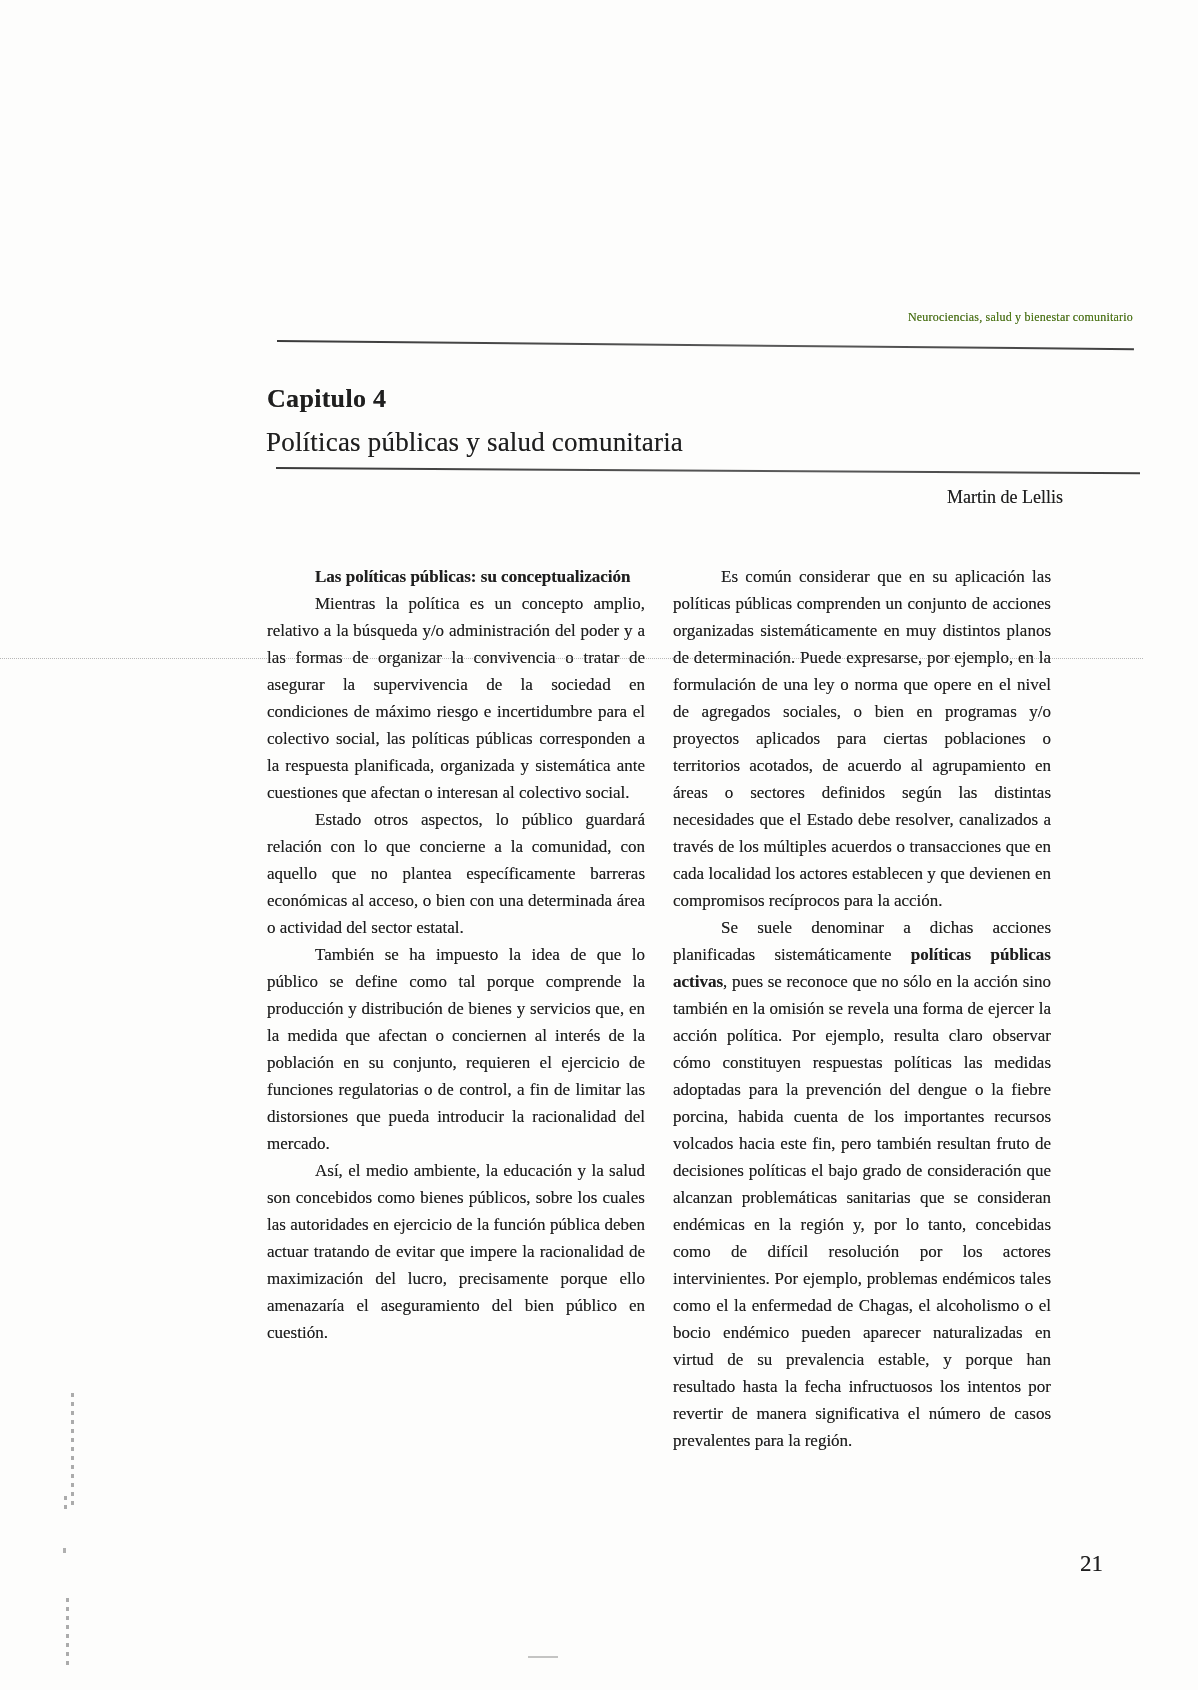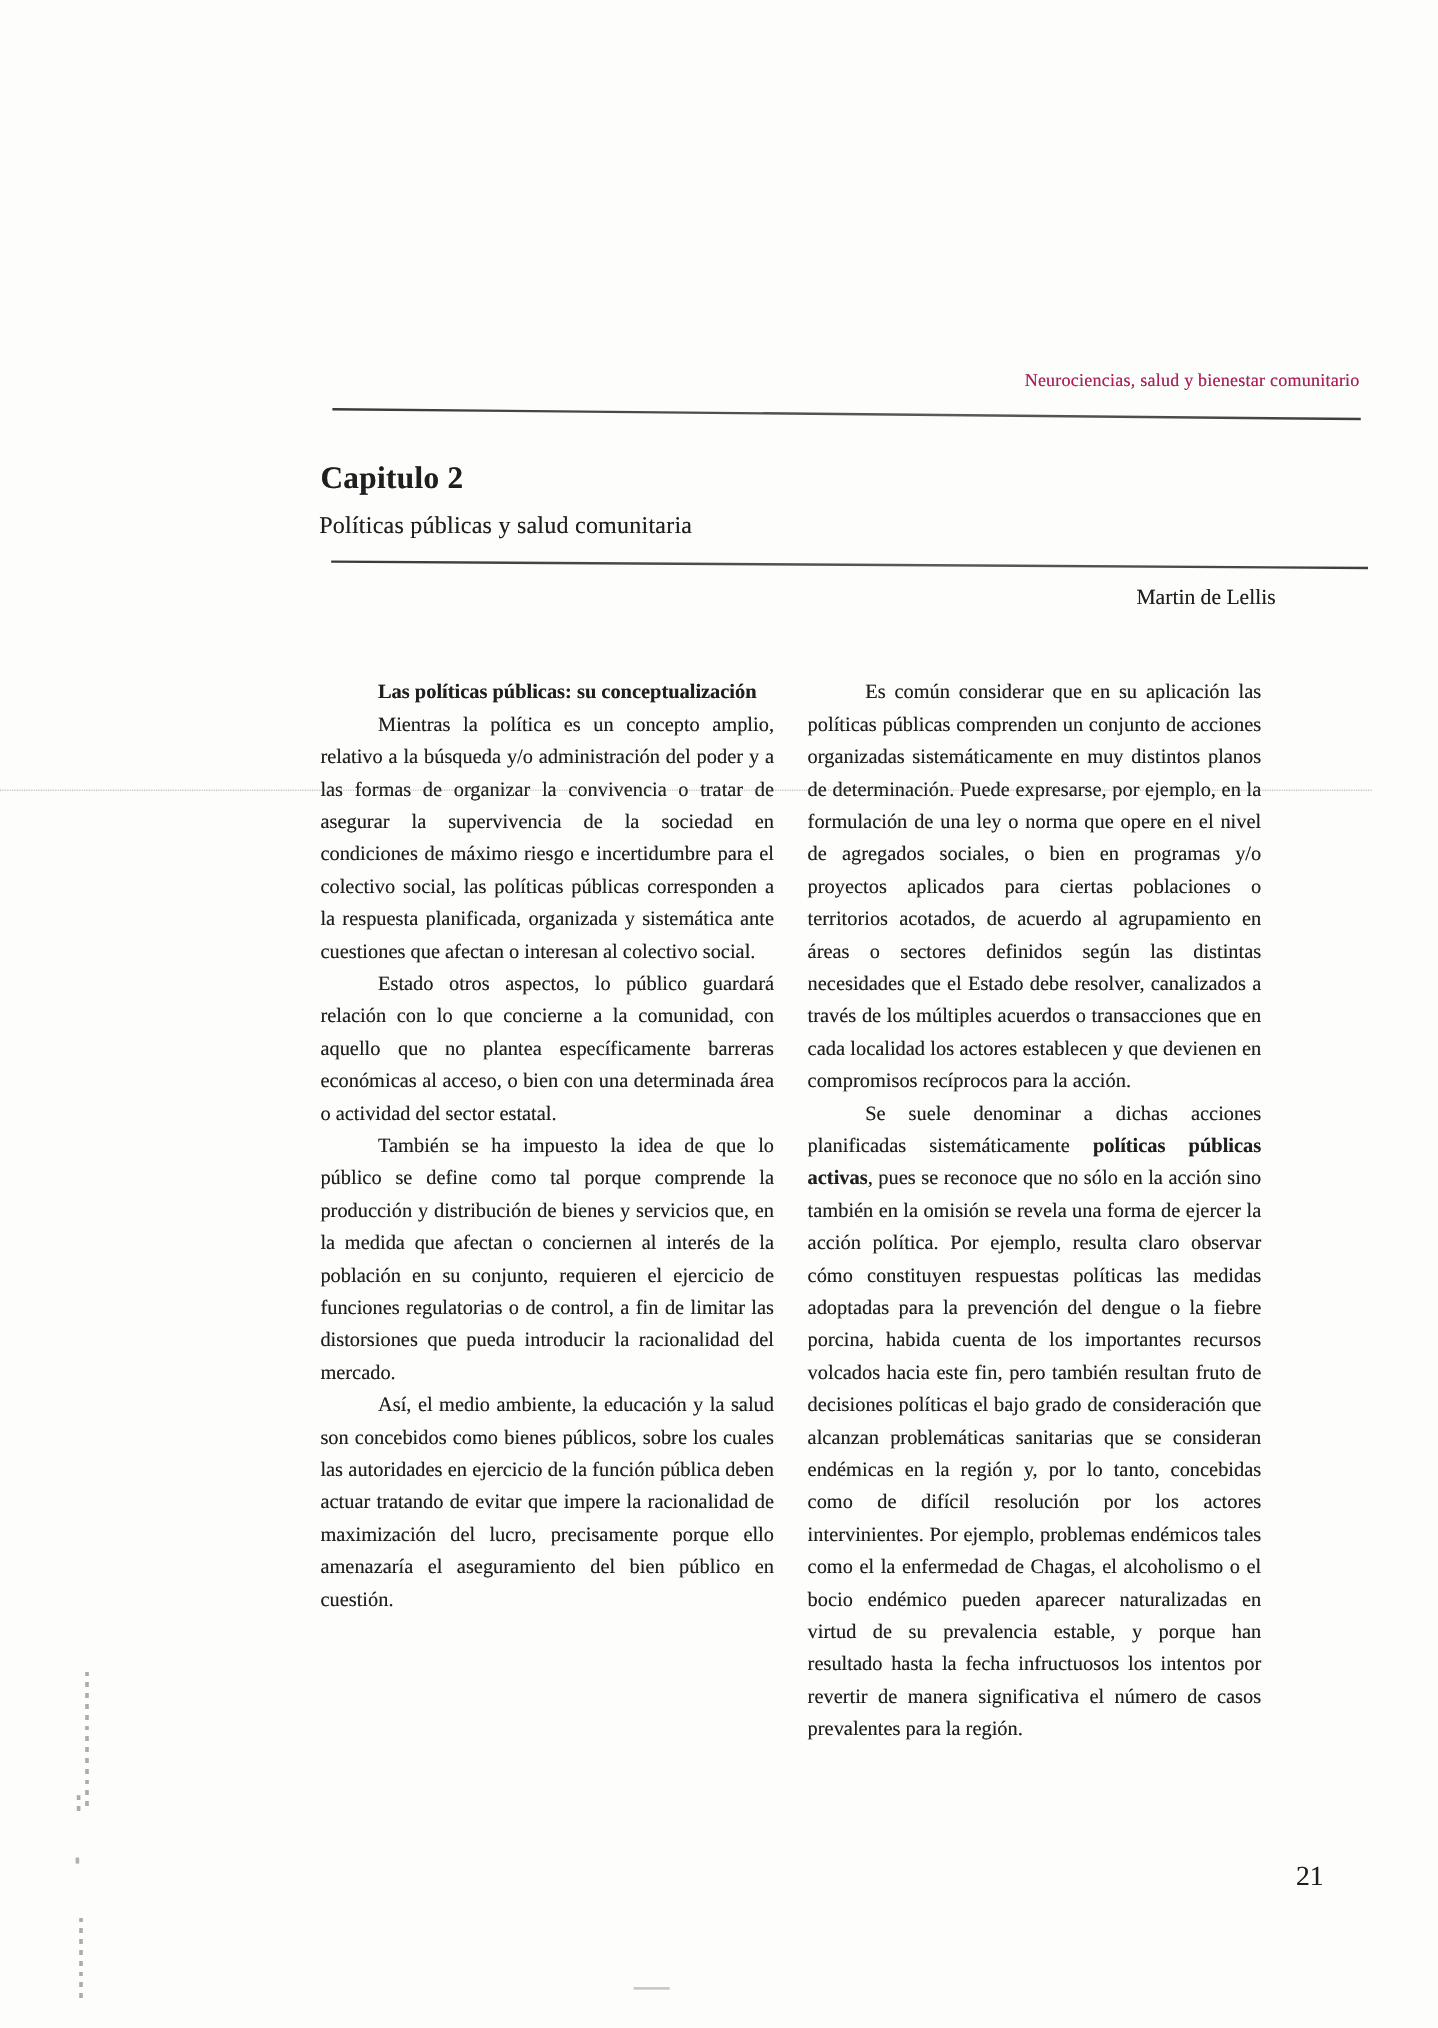--- a/index.html
+++ b/index.html
@@ -8,33 +8,33 @@
     position: relative;
     background: #fdfdfc;
     font-family: "Liberation Serif", serif;
     color: #1f1f1f;
     overflow: hidden;
   }
   .scanned { text-shadow: 0 0 0.5px rgba(40,40,40,0.6); }
 
   .running-header {
     position: absolute; top: 310px; left: 277px; width: 856px;
-    text-align: right; font-size: 15px; letter-spacing: 0.2px; color: #be185d;
+    text-align: right; font-size: 12px; letter-spacing: 0.2px; color: #4d7c0f;
   }
   .rule { position: absolute; height: 2px; background: linear-gradient(90deg,#3a3a3a,#5a5a5a 60%,#3f3f3f); transform-origin: 0 50%; }
   #rule1 { top: 340px; left: 277px; width: 857px; transform: rotate(0.55deg); }
   #rule2 { top: 467px; left: 276px; width: 864px; transform: rotate(0.35deg); }
 
   .chapter-label {
     position: absolute; top: 384px; left: 267px;
     font-size: 26px; font-weight: bold; letter-spacing: 0.3px;
   }
   .chapter-title {
     position: absolute; top: 427px; left: 266px;
-    font-size: 20px; letter-spacing: 0.2px;
+    font-size: 27px; letter-spacing: 0.2px;
   }
   .author {
     position: absolute; top: 487px; left: 703px; width: 360px;
     text-align: right; font-size: 18px;
   }
 
   .columns {
     position: absolute; top: 563px; left: 267px; width: 801px;
     display: flex; gap: 28px;
   }
@@ -66,21 +66,21 @@
   .speck { position: absolute; background: rgba(100,100,100,0.5); }
   #speck1 { left: 63px; top: 1548px; width: 3px; height: 5px; }
   #dashBottom { position: absolute; left: 528px; top: 1656px; width: 30px; height: 2px; background: rgba(110,110,110,0.4); }
 </style>
 </head>
 <body>
 
 <div class="running-header scanned">Neurociencias, salud y bienestar comunitario</div>
 <div class="rule" id="rule1"></div>
 
-<div class="chapter-label scanned">Capitulo 2</div>
+<div class="chapter-label scanned">Capitulo 4</div>
 <div class="chapter-title scanned">Políticas públicas y salud comunitaria</div>
 <div class="rule" id="rule2"></div>
 <div class="author scanned">Martin de Lellis</div>
 
 <div class="columns">
   <div class="col scanned">
     <p class="col-heading">Las políticas públicas: su conceptualización</p>
     <p>Mientras la política es un concepto amplio, relativo a la búsqueda y/o administración del poder y a las formas de organizar la convivencia o tratar de asegurar la supervivencia de la sociedad en condiciones de máximo riesgo e incertidumbre para el colectivo social, las políticas públicas corresponden a la respuesta planificada, organizada y sistemática ante cuestiones que afectan o interesan al colectivo social.</p>
     <p>Estado otros aspectos, lo público guardará relación con lo que concierne a la comunidad, con aquello que no plantea específicamente barreras económicas al acceso, o bien con una determinada área o actividad del sector estatal.</p>
     <p>También se ha impuesto la idea de que lo público se define como tal porque comprende la producción y distribución de bienes y servicios que, en la medida que afectan o conciernen al interés de la población en su conjunto, requieren el ejercicio de funciones regulatorias o de control, a fin de limitar las distorsiones que pueda introducir la racionalidad del mercado.</p>

